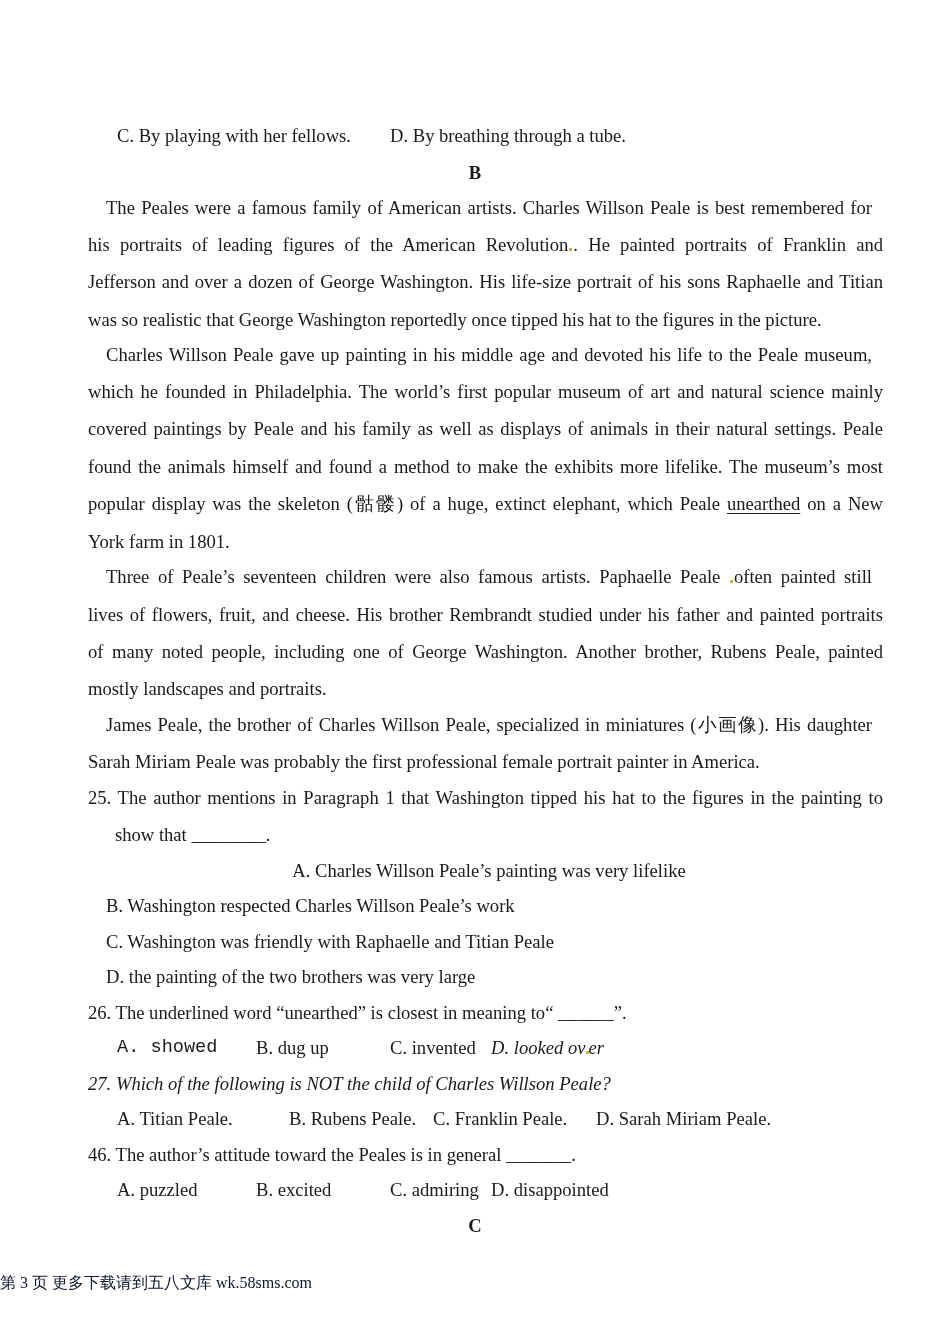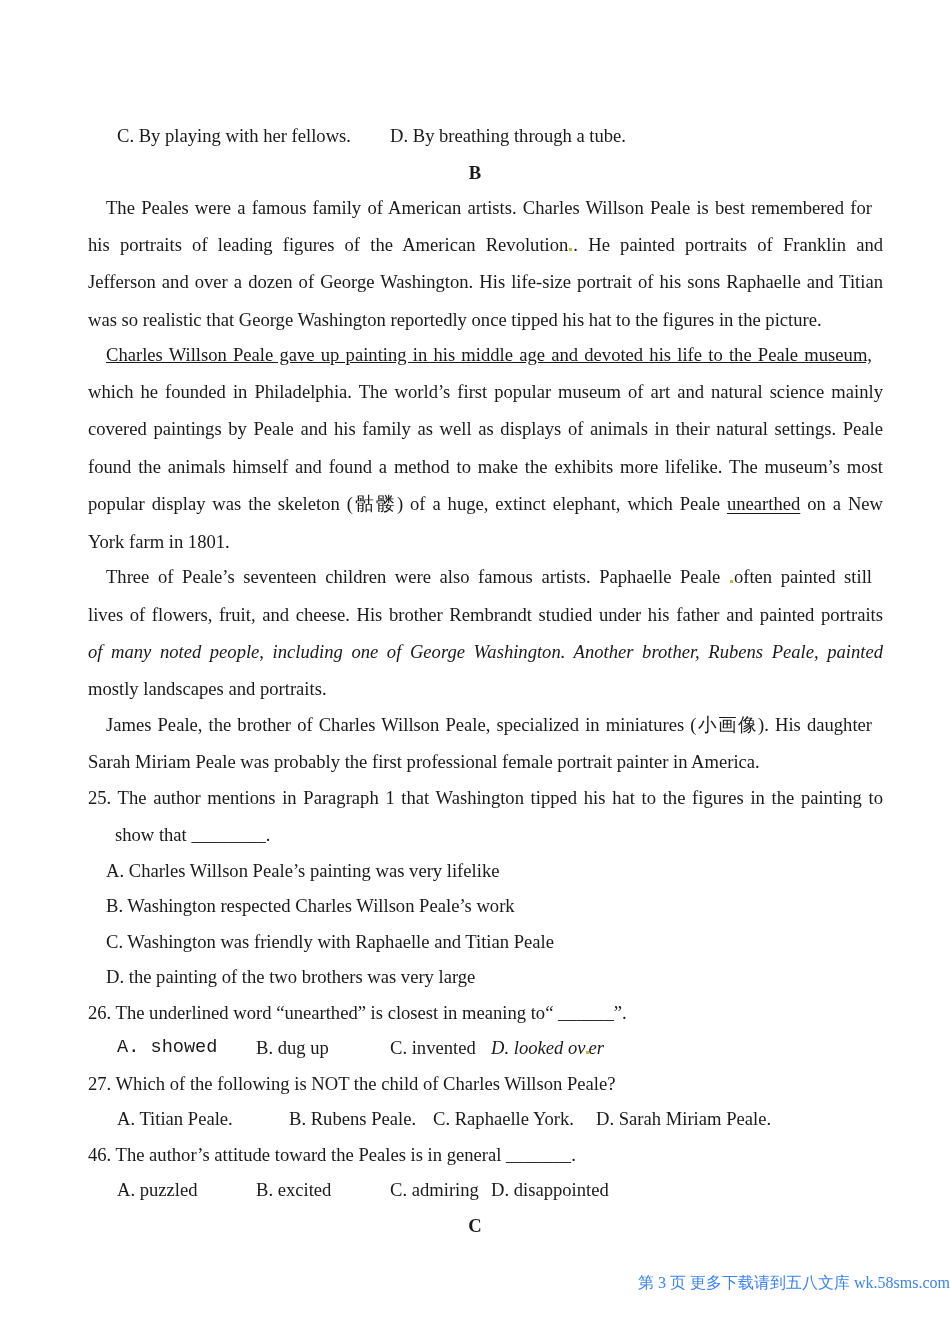--- a/index.html
+++ b/index.html
@@ -50,24 +50,24 @@
       display: inline-block;
       width: 3px; height: 3px;
       background: #c9b43a;
       vertical-align: baseline;
       margin: 0 1px;
     }
     .opt { position: absolute; white-space: nowrap; }
     .footer {
       position: absolute;
       left: 0; width: 950px;
-      text-align: right;
+      text-align: left;
       font-size: 16px;
       top: 1245px;
-      color: #3b82f6;
+      color: #0f172a;
     }
   </style>
 </head>
 <body>
 
 <div class="page">
 
   <div class="line" style="top:97px;">
     <span class="opt" style="left:29px;">C. By playing with her fellows.</span>
     <span class="opt" style="left:302px;">D. By breathing through a tube.</span>
@@ -76,65 +76,65 @@
   <div class="line center heading" style="top:134px;">B</div>
 
   <div>
     <div class="line justify indent" style="top:169px;">The Peales were a famous family of American artists. Charles Willson Peale is best remembered for</div>
     <div class="line justify" style="top:206px;"><span>his portraits of leading figures of the American Revolution</span><span class="mark"></span><span>. He painted portraits of Franklin and</span></div>
     <div class="line justify" style="top:243px;">Jefferson and over a dozen of George Washington. His life-size portrait of his sons Raphaelle and Titian</div>
     <div class="line" style="top:281px;">was so realistic that George Washington reportedly once tipped his hat to the figures in the picture.</div>
   </div>
 
   <div>
-    <div class="line justify indent" style="top:316px;text-decoration:underline;">Charles Willson Peale gave up painting in his middle age and devoted his life to the Peale museum,</div>
+    <div class="line justify indent" style="top:316px;">Charles Willson Peale gave up painting in his middle age and devoted his life to the Peale museum,</div>
     <div class="line justify" style="top:353px;">which he founded in Philadelphia. The world’s first popular museum of art and natural science mainly</div>
     <div class="line justify" style="top:390px;">covered paintings by Peale and his family as well as displays of animals in their natural settings. Peale</div>
     <div class="line justify" style="top:428px;">found the animals himself and found a method to make the exhibits more lifelike. The museum’s most</div>
     <div class="line justify" style="top:465px;"><span>popular display was the skeleton (骷髅) of a huge, extinct elephant, which Peale </span><span class="underline">unearthed</span><span> on a New</span></div>
     <div class="line" style="top:503px;">York farm in 1801.</div>
   </div>
 
   <div>
     <div class="line justify indent" style="top:538px;"><span>Three of Peale’s seventeen children were also famous artists. Paphaelle Peale </span><span class="mark"></span><span>often painted still</span></div>
     <div class="line justify" style="top:576px;">lives of flowers, fruit, and cheese. His brother Rembrandt studied under his father and painted portraits</div>
-    <div class="line justify" style="top:613px;font-style:italic;">of many noted people, including one of George Washington. Another brother, Rubens Peale, painted</div>
+    <div class="line justify" style="top:613px;">of many noted people, including one of George Washington. Another brother, Rubens Peale, painted</div>
     <div class="line" style="top:650px;">mostly landscapes and portraits.</div>
   </div>
 
   <div>
     <div class="line justify indent" style="top:686px;">James Peale, the brother of Charles Willson Peale, specialized in miniatures (小画像). His daughter</div>
     <div class="line" style="top:723px;">Sarah Miriam Peale was probably the first professional female portrait painter in America.</div>
   </div>
 
   <div>
     <div class="line justify" style="top:759px;">25. The author mentions in Paragraph 1 that Washington tipped his hat to the figures in the painting to</div>
     <div class="line indent2" style="top:796px;">show that ________.</div>
-    <div class="line indent" style="top:832px;">A. Charles Willson Peale’s painting was very lifelike</div>
+    <div class="line indent" style="top:832px;text-align:center;">A. Charles Willson Peale’s painting was very lifelike</div>
     <div class="line indent" style="top:867px;">B. Washington respected Charles Willson Peale’s work</div>
     <div class="line indent" style="top:903px;">C. Washington was friendly with Raphaelle and Titian Peale</div>
     <div class="line indent" style="top:938px;">D. the painting of the two brothers was very large</div>
   </div>
 
   <div>
     <div class="line" style="top:974px;">26. The underlined word “unearthed” is closest in meaning to“ ______”.</div>
     <div class="line" style="top:1009px;">
       <span class="opt" style="left:29px;font-family:Liberation Mono, monospace;">A. showed</span>
       <span class="opt" style="left:168px;">B. dug up</span>
       <span class="opt" style="left:302px;">C. invented</span>
       <span class="opt" style="left:403px;font-style:italic;"><span>D. looked ov</span><span class="mark" style="margin:0;"></span><span>er</span></span>
     </div>
   </div>
 
   <div>
-    <div class="line" style="top:1045px;">27. Which of the following is NOT the child of Charles Willson Peale?</div>
+    <div class="line" style="top:1045px;font-style:italic;">27. Which of the following is NOT the child of Charles Willson Peale?</div>
     <div class="line" style="top:1080px;">
       <span class="opt" style="left:29px;">A. Titian Peale.</span>
       <span class="opt" style="left:201px;">B. Rubens Peale.</span>
-      <span class="opt" style="left:345px;">C. Raphaelle York.</span>
+      <span class="opt" style="left:345px;">C. Franklin Peale.</span>
       <span class="opt" style="left:508px;">D. Sarah Miriam Peale.</span>
     </div>
   </div>
 
   <div>
     <div class="line" style="top:1116px;">46. The author’s attitude toward the Peales is in general _______.</div>
     <div class="line" style="top:1151px;">
       <span class="opt" style="left:29px;">A. puzzled</span>
       <span class="opt" style="left:168px;">B. excited</span>
       <span class="opt" style="left:302px;">C. admiring</span>

